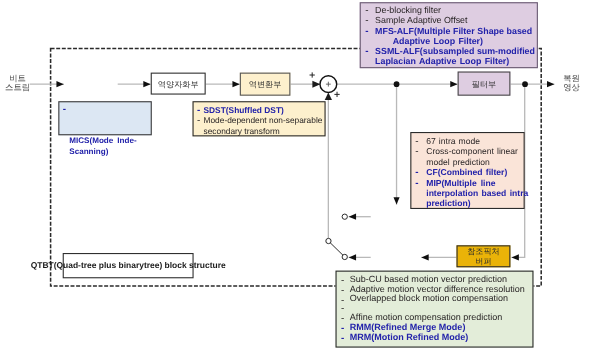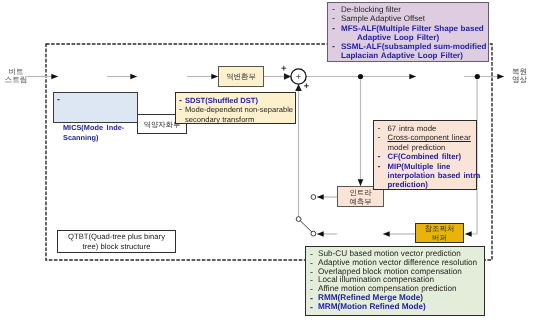--- a/index.html
+++ b/index.html
@@ -67,33 +67,32 @@
       <circle cx="298.5" cy="76.5" r="7.6" fill="#ffffff" stroke="#111111" stroke-width="1.3"></circle>
       <path d="M296.3,76.5 H300.7 M298.5,74.3 V78.7" stroke="#555555" stroke-width="0.8"></path>
     </g>
     <path d="M284,73.3 L291.2,76.5 L284,79.7 Z" fill="#1b1b1b"></path>
     <path d="M295.2,91 L298.5,84 L301.8,91 Z" fill="#1b1b1b"></path>
     <path d="M281.4,68.2 H286.2 M283.8,65.8 V70.6" stroke="#222222" stroke-width="0.9"></path>
     <path d="M304.0,85.8 H308.8 M306.4,83.4 V88.2" stroke="#222222" stroke-width="0.9"></path>
   </svg>
 
 
-  <div class="abs blk" style="left:137px;top:66px;width:50px;height:20px;background:#ffffff;border-color:#2f2f2f;margin-top:48px;">
+  <div class="abs blk" style="left:137px;top:66px;width:50px;height:20px;background:#ffffff;border-color:#2f2f2f;">
     <span>역양자화부</span>
   </div>
 
   <div class="abs blk" style="left:218px;top:66px;width:46px;height:21px;background:#fdf0cd;border-color:#555555;">
     <span>역변환부</span>
   </div>
 
-
-  <div class="abs blk" style="left:337px;top:186px;width:47px;height:21px;background:#fae4d8;border-color:#5c5550;">
-    <span>인트라</span>
-    <span>예측부</span>
-  </div>
+  <div class="abs blk" style="left:416px;top:65px;width:48px;height:22px;background:#decde1;border-color:#4a4a4a;">
+    <span>필터부</span>
+  </div>
+
 
   <div class="abs blk" style="left:337px;top:223px;width:46px;height:22px;background:#e3edd9;border-color:#4a554c;margin-top:44px;">
     <span>움직임</span>
     <span>보상부</span>
   </div>
 
   <div class="abs blk" style="left:415px;top:223px;width:49px;height:20px;background:#eab308;border-color:#2f2f2f;">
     <span>참조픽처</span>
     <span>버퍼</span>
   </div>
@@ -157,21 +156,21 @@
         <span class="bold" style="word-spacing: 0.8px;">Laplacian Adaptive Loop Filter)</span>
       </div>
     </div>
   <div class="abs note nb wideb" style="left:373px;top:120px;width:104px;height:70px;background:#fae4d8;border-color:#2b2b2b;font-size:7.8px;line-height:9.4px;padding:3px 0 0 3.5px;">
       <div class="noteline">
         <span class="bul">-</span>
         <span style="word-spacing: 0.6px;">67 intra mode</span>
       </div>
       <div class="noteline">
         <span class="bul">-</span>
-        <span style="word-spacing: 0.6px; text-decoration: underline;">Cross-component linear</span>
+        <span style="word-spacing: 0.6px;">Cross-component linear</span>
       </div>
       <div class="noteline">
         <span class="bul"></span>
         <span style="word-spacing: 0.6px;">model prediction</span>
       </div>
       <div class="noteline">
         <span class="bul bold">-</span>
         <span class="bold" style="word-spacing: 0.9px;">CF(Combined filter)</span>
       </div>
       <div class="noteline">
@@ -195,38 +194,37 @@
       <div class="noteline">
         <span class="bul">-</span>
         <span>Adaptive motion vector difference resolution</span>
       </div>
       <div class="noteline">
         <span class="bul">-</span>
         <span>Overlapped block motion compensation</span>
       </div>
       <div class="noteline">
         <span class="bul">-</span>
-        <span>Local illumination compensation</span>
       </div>
       <div class="noteline">
         <span class="bul">-</span>
         <span>Affine motion compensation prediction</span>
       </div>
       <div class="noteline">
         <span class="bul bold">-</span>
         <span class="bold">RMM(Refined Merge Mode)</span>
       </div>
       <div class="noteline">
         <span class="bul bold">-</span>
         <span class="bold">MRM(Motion Refined Mode)</span>
       </div>
     </div>
   <div class="abs note" style="left:57px;top:230px;width:119px;height:23px;background:#ffffff;border-color:#2f2f2f;
-              display:flex;flex-direction:column;align-items:center;justify-content:center;
-              font-size:7.7px;line-height:10px;font-weight:normal;color:#1a1a1a;">
+              display:flex;flex-direction:row;align-items:center;justify-content:center;
+              font-size:7.7px;line-height:10px;font-weight:bold;color:#1a1a1a;">
       <div class="noteline">
         <span>QTBT(Quad-tree plus binary</span>
       </div>
       <div class="noteline">
         <span>tree) block structure</span>
       </div>
     </div>
 
 </div>
 

